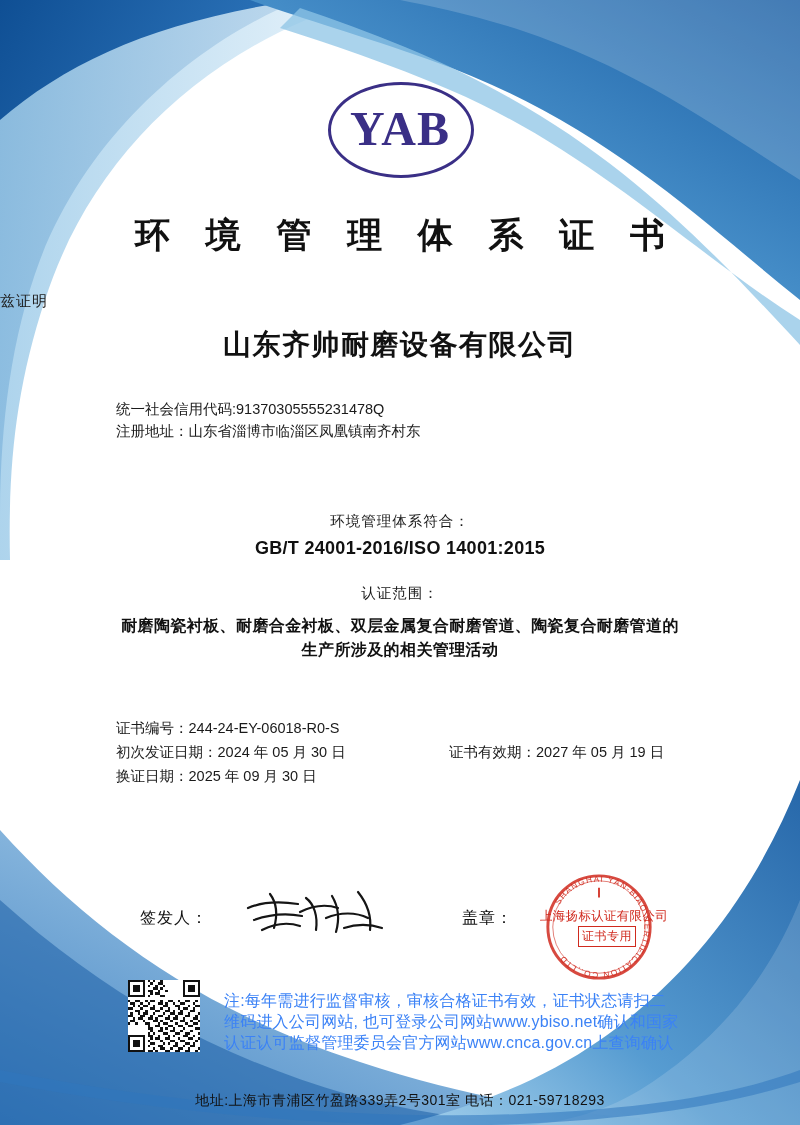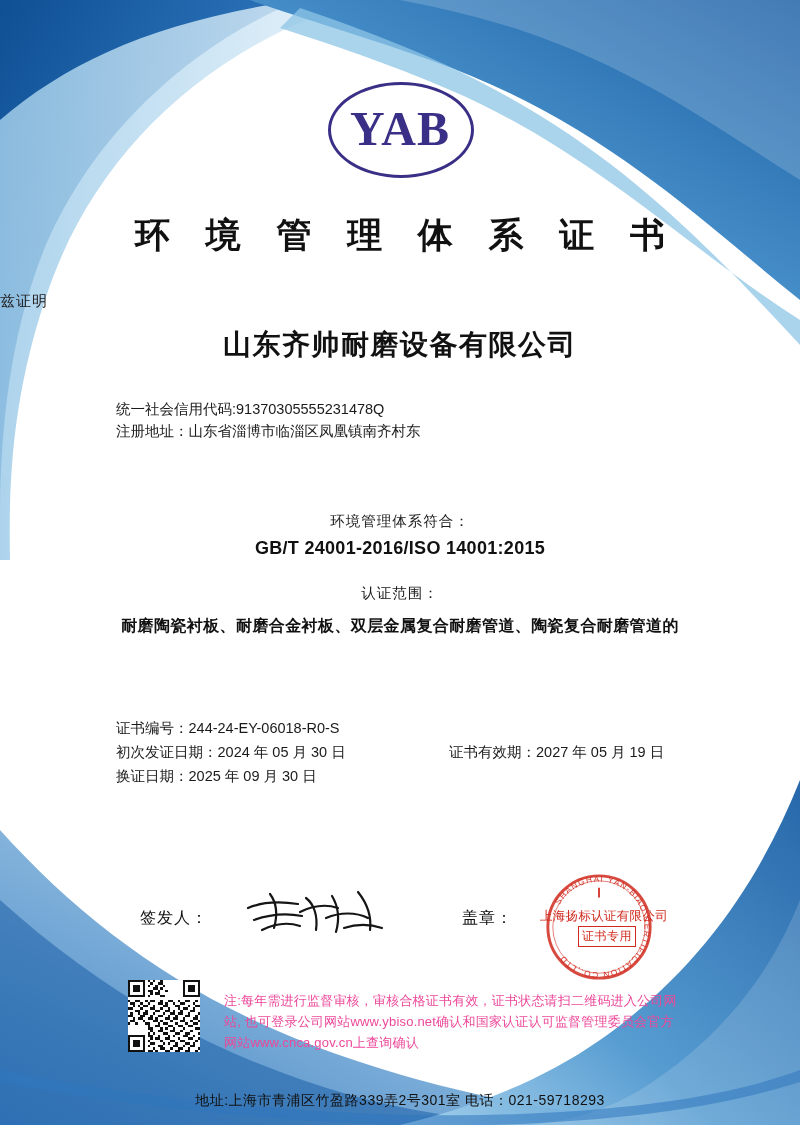--- a/index.html
+++ b/index.html
@@ -255,22 +255,22 @@
     left: 128px;
     top: 980px;
     width: 72px;
     height: 72px;
   }
   .note {
     position: absolute;
     left: 224px;
     top: 990px;
     width: 456px;
-    font-size: 13px;
-    color: #ec4899;
+    font-size: 16px;
+    color: #3b82f6;
     line-height: 21px;
     letter-spacing: 0.2px;
   }
 
   .footer {
     position: absolute;
     left: 0;
     right: 0;
     top: 1092px;
     text-align: center;
@@ -348,20 +348,21 @@
     <div class="info-block">
       <div class="info-row">统一社会信用代码:91370305555231478Q</div>
       <div class="info-row">注册地址：山东省淄博市临淄区凤凰镇南齐村东</div>
     </div>
 
     <div class="standard-label">环境管理体系符合：</div>
     <div class="standard-value">GB/T 24001-2016/ISO 14001:2015</div>
 
     <div class="scope-label">认证范围：</div>
     <div class="scope-line1">耐磨陶瓷衬板、耐磨合金衬板、双层金属复合耐磨管道、陶瓷复合耐磨管道的</div>
+    <div class="scope-line2">生产所涉及的相关管理活动</div>
 
     <div class="dates">
       <div class="dates-row">证书编号：244-24-EY-06018-R0-S</div>
       <div class="dates-row">
         <span>初次发证日期：2024 年 05 月 30 日</span>
         <span class="valid-until">证书有效期：2027 年 05 月 19 日</span>
       </div>
       <div class="dates-row">换证日期：2025 年 09 月 30 日</div>
     </div>
 

